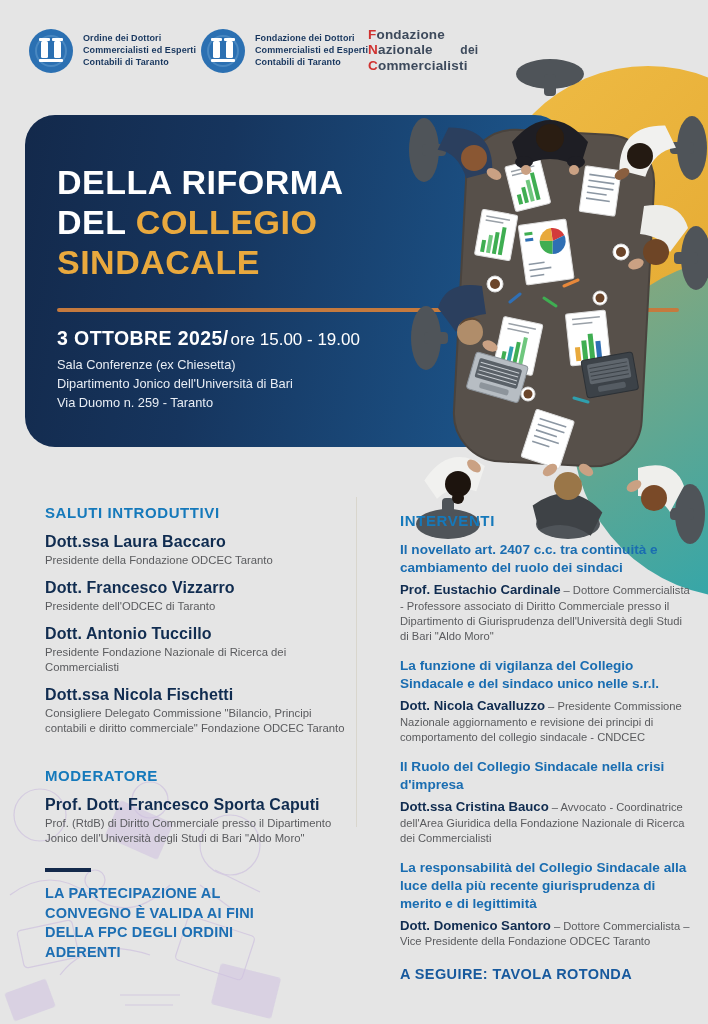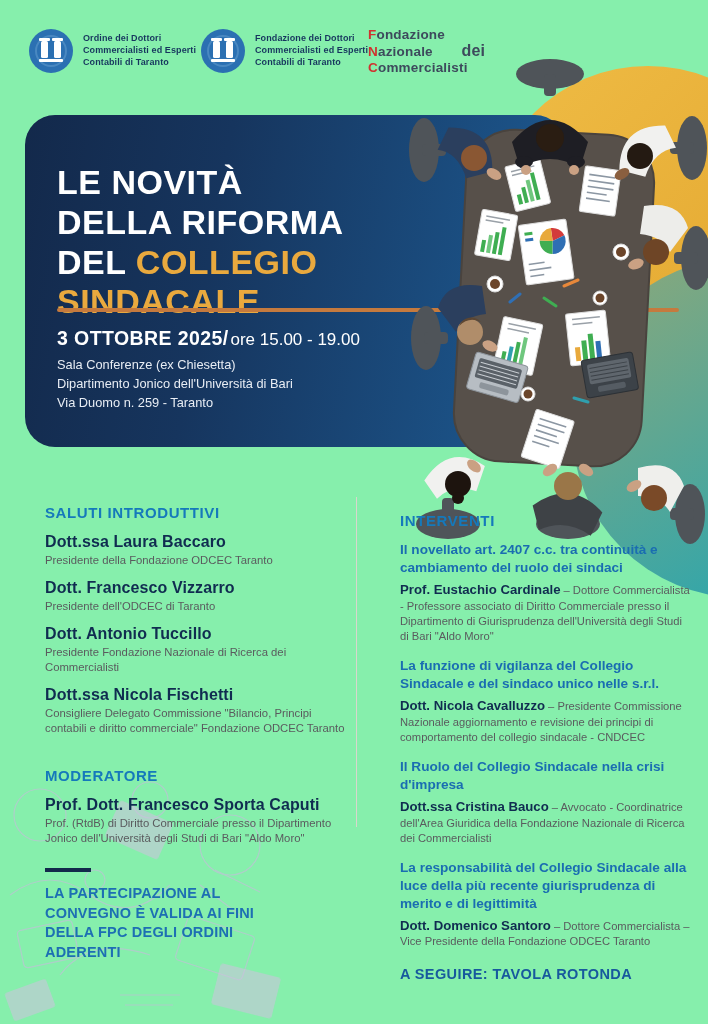--- a/index.html
+++ b/index.html
@@ -3,38 +3,38 @@
 <meta charset="utf-8">
 <style>
   html,body{margin:0;padding:0;}
   body{
     font-family:"Liberation Sans","DejaVu Sans",sans-serif;
     background:#888;
   }
   .page{
     position:relative;
     width:708px;height:1024px;
-    background:#86efac;
+    background:#e5e5e5;
     overflow:hidden;
     margin:0 auto;
   }
   
   .logo-row{position:absolute;left:0;top:0;width:708px;height:100px;z-index:5;}
   .logo{position:absolute;display:flex;align-items:center;gap:9px;}
   .logo-1{left:28px;top:28px;}
   .logo-2{left:200px;top:28px;align-items:center;}
   .logo-badge{width:46px;height:46px;flex:0 0 46px;}
   .logo-text{
     font-size:9px;font-weight:bold;color:#17365e;
     line-height:1.3;white-space:pre-line;letter-spacing:.1px;
   }
   .fnc-logo{position:absolute;left:368px;top:27px;line-height:1.12;}
   .fnc-line{font-size:13.5px;font-weight:bold;color:#3d4a5c;letter-spacing:.2px;}
   .fnc-first{color:#d03230;}
-  .fnc-small{font-size:16px;padding-left:24px;}
+  .fnc-small{font-size:12px;padding-left:24px;}
   
   .hero{
     position:absolute;left:25px;top:115px;width:540px;height:332px;
     border-radius:30px;
     background:linear-gradient(100deg,#13294b 0%,#16355e 35%,#1d5b93 100%);
     z-index:1;
   }
   .hero-title{position:absolute;left:32px;top:48px;line-height:1.17;}
   .hero-title .t-line{font-size:34px;font-weight:bold;letter-spacing:.5px;}
   .t-white{color:#ffffff;}
@@ -154,21 +154,20 @@
     </div>
     <div class="fnc-logo">
       <div class="fnc-line"><span class="fnc-first">F</span><span>ondazione</span></div>
       <div class="fnc-line"><span class="fnc-first">N</span><span>azionale</span><span class="fnc-small"> dei</span></div>
       <div class="fnc-line"><span class="fnc-first">C</span><span>ommercialisti</span></div>
     </div>
   </div>
 
   <div class="hero">
     <div class="hero-title">
-      <div class="t-line t-white">LE NOVITÀ</div>
       <div class="t-line t-white">DELLA RIFORMA</div>
       <div class="t-line"><span class="t-white">DEL </span><span class="t-gold">COLLEGIO</span></div>
       <div class="t-line t-gold">SINDACALE</div>
     </div>
     <div class="hero-when">
       <div class="hero-date-line">
         <span class="hero-date">3 OTTOBRE 2025/</span>
         <span class="hero-time">ore 15.00 - 19.00</span>
       </div>
       <div class="hero-venue">

